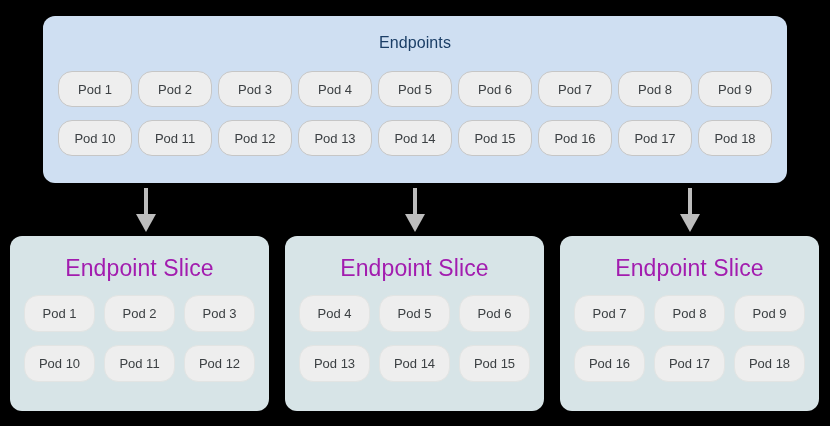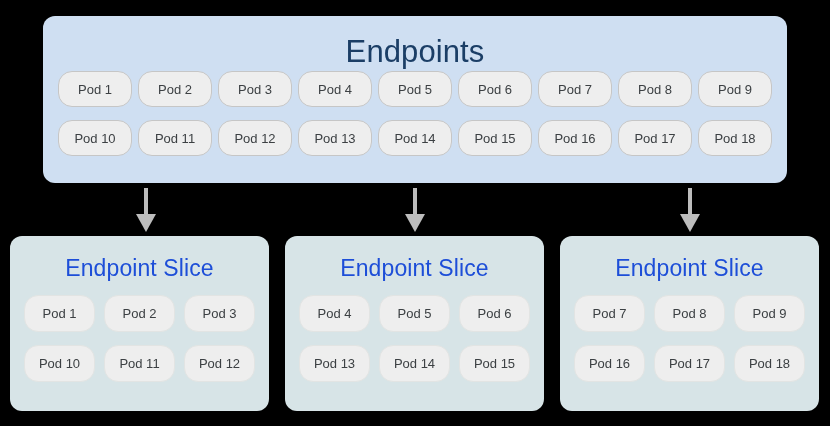--- a/index.html
+++ b/index.html
@@ -31,21 +31,21 @@
     background: #cfdff2;
     border-radius: 12px;
     box-sizing: border-box;
   }
   .endpoints-title {
     position: absolute;
     left: 0;
     top: 18px;
     width: 100%;
     text-align: center;
-    font-size: 31px;
+    font-size: 16px;
     font-weight: 400;
     color: #1b3e66;
     letter-spacing: 0.1px;
   }
   .pod-grid-endpoints {
     position: absolute;
     left: 15px;
     top: 55px;
     right: 15px;
     display: flex;
@@ -115,21 +115,21 @@
   .slice-2 { left: 285px; }
   .slice-3 { left: 560px; }
   .slice-title {
     position: absolute;
     left: 0;
     top: 19px;
     width: 100%;
     text-align: center;
     font-size: 23px;
     font-weight: 400;
-    color: #1d4ed8;
+    color: #a21caf;
     letter-spacing: 0.1px;
   }
   .pod-grid-slice {
     position: absolute;
     left: 14px;
     right: 14px;
     top: 59px;
     display: flex;
     flex-direction: column;
     gap: 13px;

